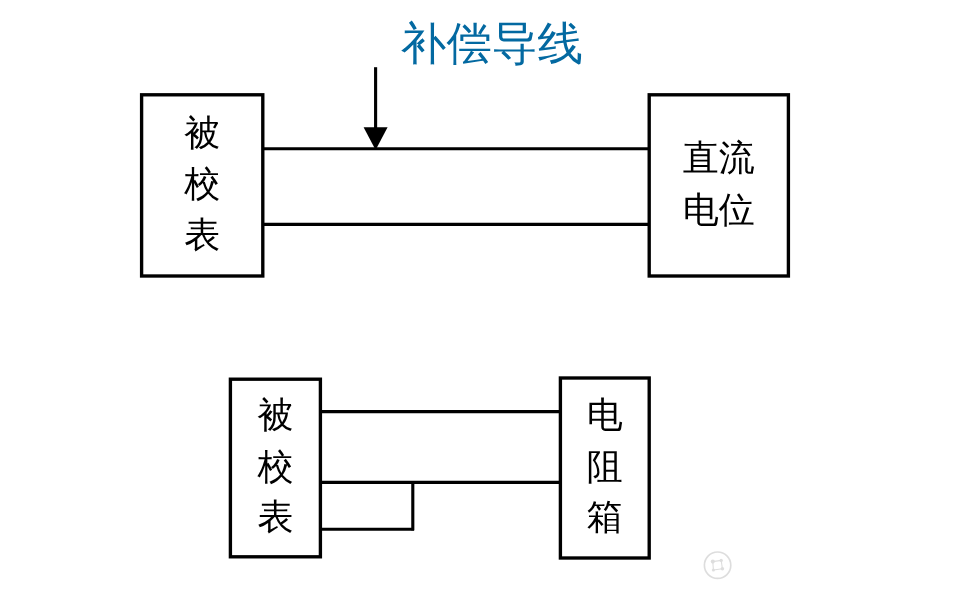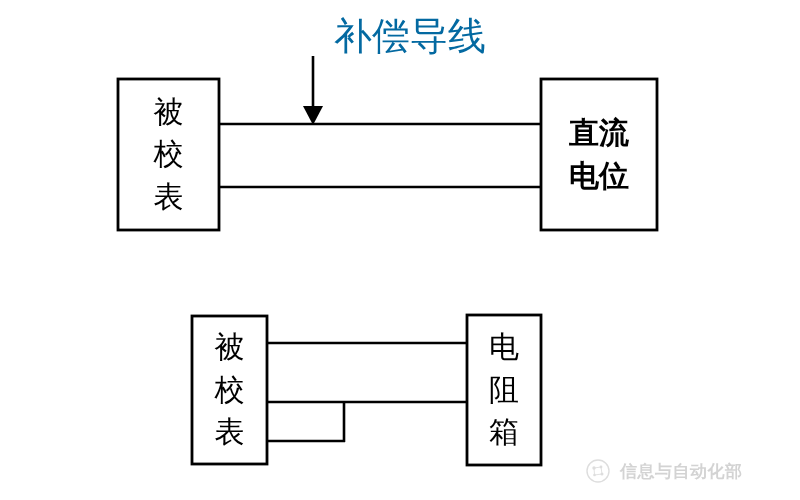--- a/index.html
+++ b/index.html
@@ -103,21 +103,21 @@
 
     <rect x="467" y="315" width="74" height="150" fill="#ffffff" stroke="#000" stroke-width="2.8"></rect>
   </svg>
 
   <div class="box-label" style="left:118px; top:79px; width:101px; height:151px;">
     <span>被</span>
     <span>校</span>
     <span>表</span>
   </div>
 
-  <div class="box-label" style="left:541px; top:79px; width:116px; height:151px;font-weight:bold;">
+  <div class="box-label" style="left:541px; top:79px; width:116px; height:151px;">
     <span>直流</span>
     <span>电位</span>
   </div>
 
   <div class="box-label" style="left:192px; top:316px; width:75px; height:148px;">
     <span>被</span>
     <span>校</span>
     <span>表</span>
   </div>
 
@@ -136,16 +136,15 @@
         <circle cx="9" cy="10" r="1.7" fill="#a8a8a8"></circle>
         <circle cx="16" cy="9" r="1.4" fill="#a8a8a8"></circle>
         <circle cx="17" cy="16" r="1.5" fill="#a8a8a8"></circle>
         <circle cx="9.5" cy="17" r="1.3" fill="#a8a8a8"></circle>
         <line x1="9" y1="10" x2="16" y2="9" stroke="#a8a8a8" stroke-width="0.9"></line>
         <line x1="16" y1="9" x2="17" y2="16" stroke="#a8a8a8" stroke-width="0.9"></line>
         <line x1="17" y1="16" x2="9.5" y2="17" stroke="#a8a8a8" stroke-width="0.9"></line>
         <line x1="9.5" y1="17" x2="9" y2="10" stroke="#a8a8a8" stroke-width="0.9"></line>
       </svg>
     </div>
-    <div class="watermark-text">信息与自动化部</div>
   </div>
 
 </div>
 
 </body></html>

